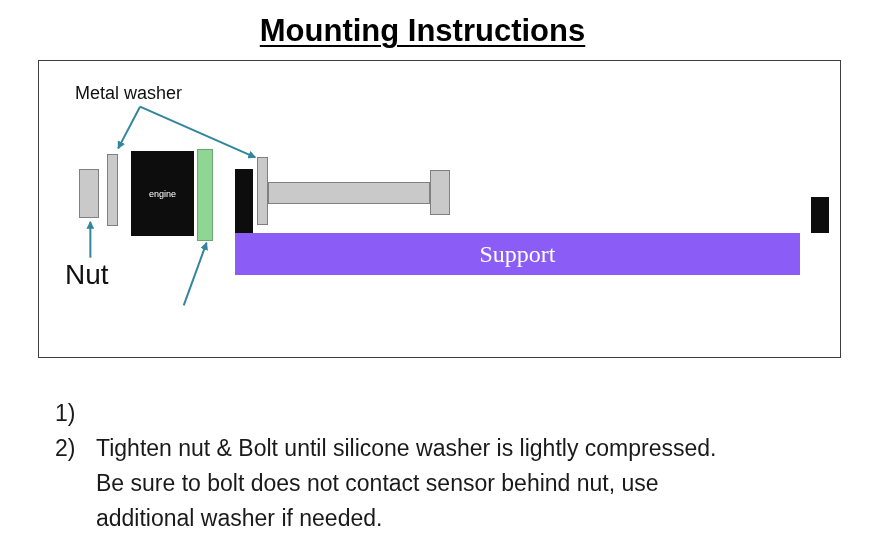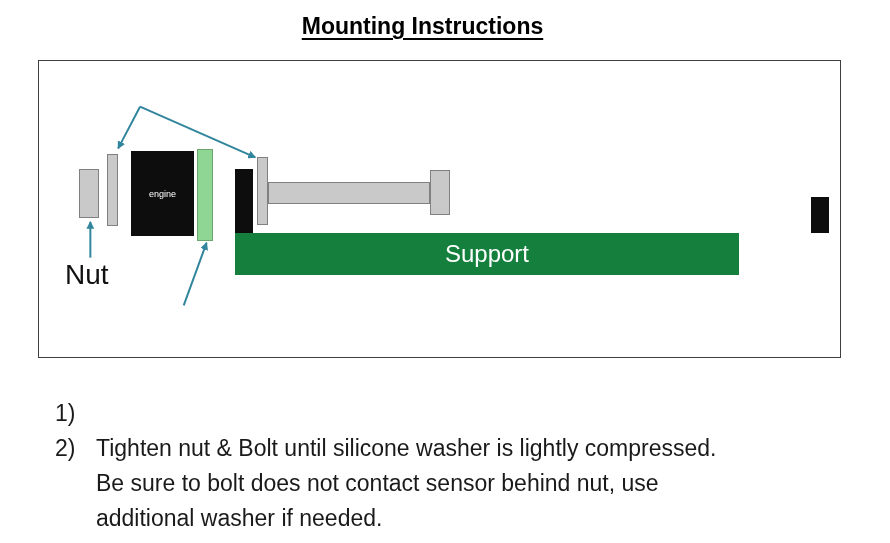--- a/index.html
+++ b/index.html
@@ -10,21 +10,21 @@
     color: #111111;
     overflow: hidden;
     position: relative;
   }
   .page { position: absolute; inset: 0; }
 
   .title {
     position: absolute;
     top: 13px; left: 0; width: 845px;
     text-align: center;
-    font-size: 23px;
+    font-size: 31px;
     font-weight: bold;
     text-decoration: underline;
     text-decoration-thickness: 2px;
     text-underline-offset: 4px;
     color: #000000;
   }
 
   .diagram-box {
     position: absolute;
     left: 38px; top: 60px;
@@ -75,23 +75,23 @@
   }
   .bolt-shaft {
     left: 229px; top: 121px; width: 162px; height: 22px;
     background: #c9c9c9; border: 1px solid #808080;
   }
   .bolt-head {
     left: 391px; top: 109px; width: 20px; height: 45px;
     background: #c9c9c9; border: 1px solid #808080;
   }
   .support-bar {
-    left: 196px; top: 172px; width: 504px; height: 42px;
-    background: #15803d;
-    display: flex; align-items: center; justify-content: center;
+    left: 196px; top: 172px; width: 565px; height: 42px;
+    background: #8b5cf6;
+    display: flex; align-items: center; justify-content: center; font-family: Liberation Serif, serif;
   }
   .support-bar span { color: #ffffff; font-size: 24px; }
   .upright-right {
     left: 772px; top: 136px; width: 18px; height: 36px;
     background: #0d0d0d;
   }
 
   .arrows {
     position: absolute; inset: 0;
     width: 100%; height: 100%;
@@ -125,20 +125,21 @@
     <div class="part silicone-shape"></div>
     <div class="part upright-left"></div>
     <div class="part washer-right"></div>
     <div class="part bolt-shaft"></div>
     <div class="part bolt-head"></div>
     <div class="part support-bar">
       <span>Support</span>
     </div>
     <div class="part upright-right"></div>
 
+    <div class="lbl-metal-washer">Metal washer</div>
     <div class="lbl-nut">Nut</div>
 
     <svg class="arrows" viewBox="0 0 803 298">
       <defs>
         <marker id="ah" markerWidth="9" markerHeight="8" refX="7" refY="4" orient="auto" markerUnits="userSpaceOnUse">
           <path d="M0,0 L8,4 L0,8 Z" fill="#31859c"></path>
         </marker>
       </defs>
       <line x1="100" y1="46" x2="78" y2="88" stroke="#31859c" stroke-width="2" marker-end="url(#ah)"></line>
       <line x1="100" y1="46" x2="216" y2="97" stroke="#31859c" stroke-width="2" marker-end="url(#ah)"></line>

